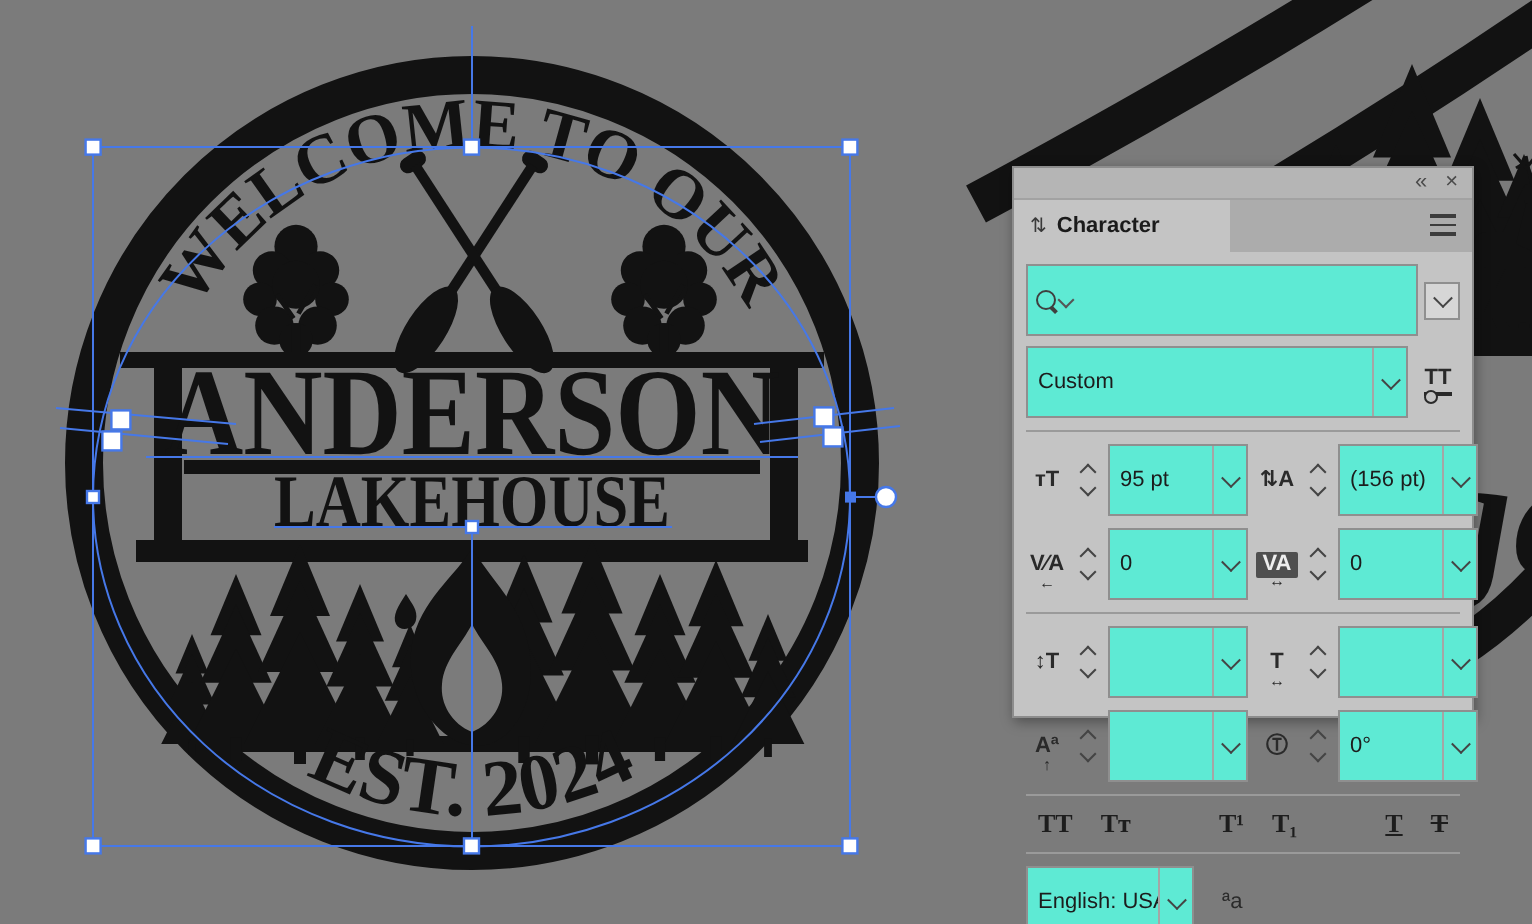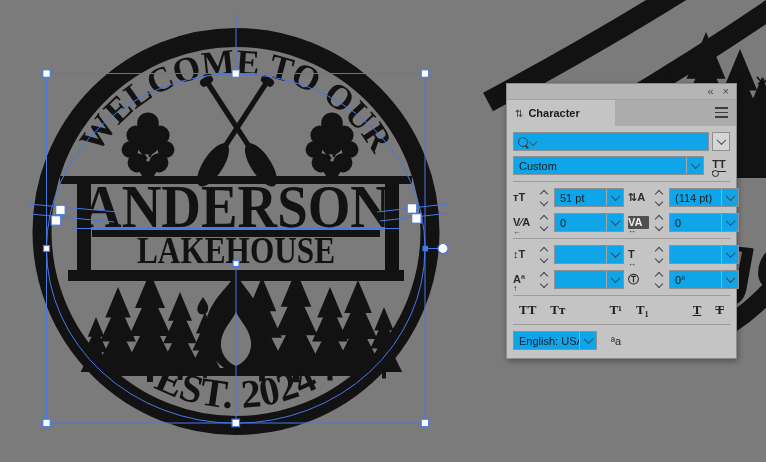--- a/index.html
+++ b/index.html
@@ -33,21 +33,21 @@
   .hamburger{
     position:absolute;right:8px;top:7px;width:13px;height:11px;cursor:pointer;
     display:flex;flex-direction:column;justify-content:space-between;
   }
   .hamburger i{display:block;height:1.6px;background:#3c3c3c;}
   .panel-body{padding:6px 6px 0 6px;}
   .prow{display:flex;align-items:center;margin-bottom:5px;}
   .divider{height:1px;background:#9a9a9a;margin:6px 0 6px 0;}
 
   .fieldbox{
-    background:#0ea5e9;border:1px solid #8f8f8f;height:19px;box-sizing:border-box;
+    background:#5eead4;border:1px solid #8f8f8f;height:36px;box-sizing:border-box;
     display:flex;align-items:center;position:relative;
   }
   .fb-value{flex:1;padding:0 5px;white-space:nowrap;overflow:hidden;color:#1c1c1c;}
   .fb-chev{
     width:16px;align-self:stretch;border-left:1px solid #a5a5a5;
     display:flex;align-items:center;justify-content:center;cursor:pointer;
   }
   .chev{width:6px;height:6px;border-right:1.5px solid #444;border-bottom:1.5px solid #444;
     transform:rotate(45deg) translate(-1px,-1px);}
   .chev-btn{
@@ -61,21 +61,21 @@
     transform:rotate(45deg);margin-right:2px;}
 
   .tt-icon{width:22px;text-align:center;margin-left:4px;position:relative;cursor:pointer;
     font-weight:bold;font-size:11px;color:#2a2a2a;line-height:10px;}
   .tt-icon::after{content:"";display:block;margin:2px auto 0;width:14px;height:1.5px;background:#2a2a2a;}
   .tt-icon::before{content:"";position:absolute;left:4px;top:11px;width:5px;height:5px;border:1.3px solid #2a2a2a;
     border-radius:50%;background:#c4c4c4;z-index:2;}
 
   .numgrid{display:grid;grid-template-columns:21px 12px 70px 21px 12px 70px;column-gap:4px;
     align-items:center;row-gap:6px;margin-bottom:2px;}
-  .f-icon{font-size:11px;font-weight:bold;color:#2a2a2a;position:relative;line-height:11px;
+  .f-icon{font-size:11px;font-weight:bold;color:#2a2a2a;text-align:center;position:relative;line-height:11px;
     white-space:nowrap;}
   .f-icon .sub{position:absolute;left:0;right:0;top:9px;font-size:8px;font-weight:normal;color:#2a2a2a;}
   .f-icon.dark{background:#4f4f4f;color:#eee;border-radius:1px;padding:1px 0;}
   .stepper{display:flex;flex-direction:column;align-items:center;gap:2px;cursor:pointer;}
   .st-up{width:5px;height:5px;border-left:1.2px solid #444;border-top:1.2px solid #444;transform:rotate(45deg);}
   .st-dn{width:5px;height:5px;border-right:1.2px solid #444;border-bottom:1.2px solid #444;transform:rotate(45deg);}
 
   .stylebtns{display:flex;align-items:center;justify-content:space-between;padding:0 6px;margin:2px 0 0 0;}
   .sb-group{display:flex;gap:14px;}
   .stylebtn{font-family:"Liberation Serif","DejaVu Serif",serif;font-weight:bold;font-size:13px;
@@ -285,32 +285,32 @@
 
     <div class="divider"></div>
 
     <div class="numgrid">
       <span class="f-icon">тT</span>
       <span class="stepper">
           <span class="st-up"></span>
           <span class="st-dn"></span>
         </span>
       <div class="fieldbox">
-        <span class="fb-value">51 pt</span>
+        <span class="fb-value">95 pt</span>
         <span class="fb-chev">
             <span class="chev"></span>
           </span>
       </div>
       <span class="f-icon">⇅A</span>
       <span class="stepper">
           <span class="st-up"></span>
           <span class="st-dn"></span>
         </span>
       <div class="fieldbox">
-        <span class="fb-value">(114 pt)</span>
+        <span class="fb-value">(156 pt)</span>
         <span class="fb-chev">
             <span class="chev"></span>
           </span>
       </div>
 
       <span class="f-icon">V⁄A<span class="sub">←</span></span>
       <span class="stepper">
           <span class="st-up"></span>
           <span class="st-dn"></span>
         </span>

